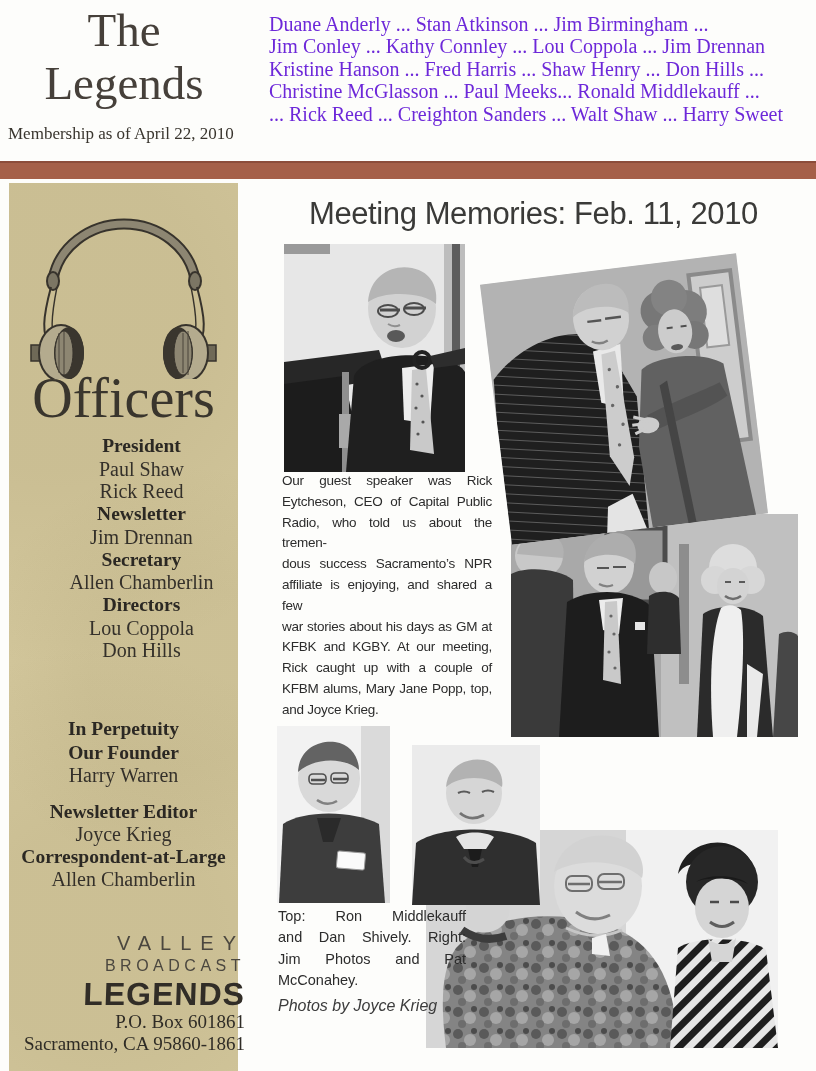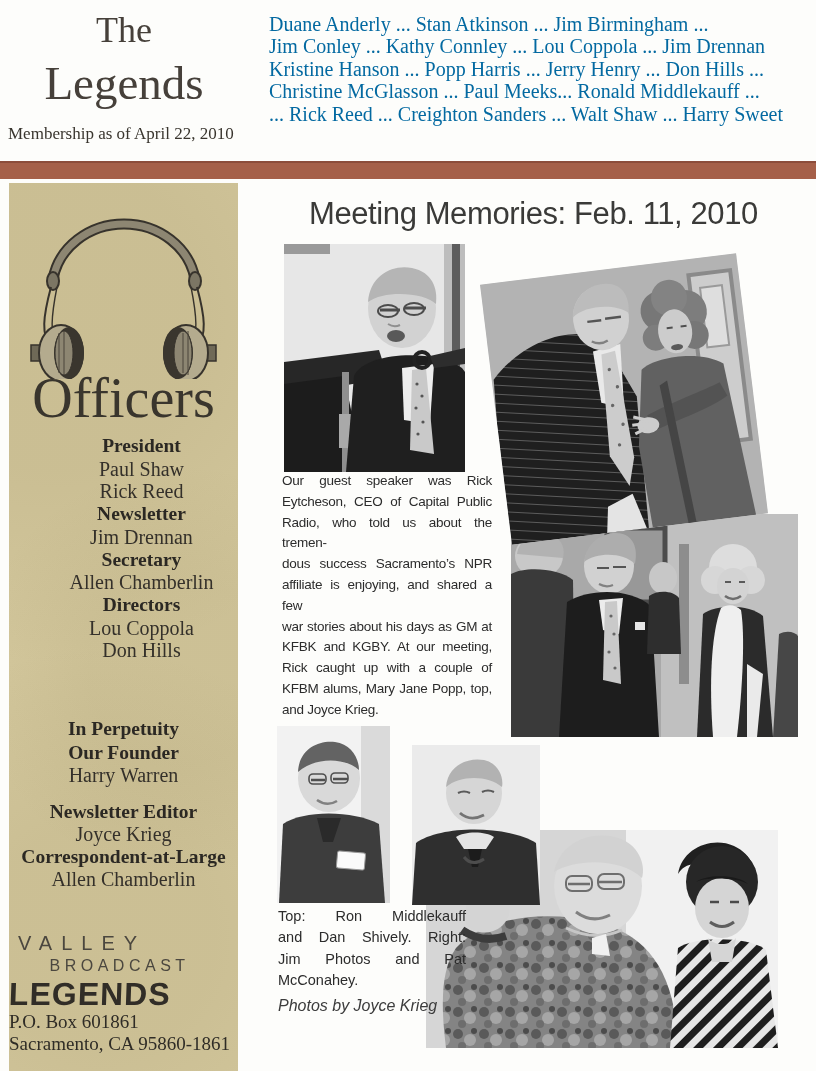--- a/index.html
+++ b/index.html
@@ -3,27 +3,27 @@
 <meta charset="utf-8">
 <style>
   html,body{margin:0;padding:0;}
   body{width:816px;height:1071px;position:relative;background:#fdfdfb;
        font-family:"Liberation Sans",sans-serif;overflow:hidden;}
   .abs{position:absolute;}
 
   
   .masthead-title{left:0;top:4px;width:248px;text-align:center;
     font-family:"Liberation Serif",serif;color:#46403a;}
-  .masthead-title .l1{font-size:36px;line-height:52px;}
+  .masthead-title .l1{font-size:47px;line-height:52px;}
   .masthead-title .l2{font-size:47px;line-height:54px;}
   .membership-note{left:8px;top:124px;width:240px;
     font-family:"Liberation Serif",serif;font-size:17px;color:#39352e;}
   .member-list{left:269px;top:13px;width:546px;
     font-family:"Liberation Serif",serif;font-size:20px;line-height:22.4px;
-    color:#0369a1;white-space:nowrap;}
+    color:#6d28d9;white-space:nowrap;}
 
   
   .accent-bar{left:0;top:161px;width:816px;height:18px;background:#a55f48;
     border-top:2px solid #8c4c3a;box-sizing:border-box;}
 
   
   .sidebar{left:9px;top:183px;width:229px;height:888px;background:#d3c79c;
     background-image:
       radial-gradient(circle at 20% 15%, rgba(125,112,70,.10) 0 20%, transparent 45%),
       radial-gradient(circle at 75% 55%, rgba(125,112,70,.08) 0 18%, transparent 40%),
@@ -34,21 +34,21 @@
   .officer-stack{left:0;top:252px;width:229px;text-align:center;
     font-family:"Liberation Serif",serif;line-height:22.7px;color:#34302a;margin-left:18px;}
   .officer-stack .role{font-weight:bold;font-size:19.5px;color:#2b2823;}
   .officer-stack .oname{font-size:20px;}
   .block2{left:0;top:534px;width:229px;text-align:center;
     font-family:"Liberation Serif",serif;line-height:23.5px;color:#34302a;}
   .block3{left:0;top:618px;width:229px;text-align:center;
     font-family:"Liberation Serif",serif;line-height:22.3px;color:#34302a;}
   .block2 .role,.block3 .role{font-weight:bold;font-size:19.5px;color:#2b2823;}
   .block2 .oname,.block3 .oname{font-size:20px;}
-  .org{left:0;top:748px;width:236px;text-align:left;color:#45413a;}
+  .org{left:0;top:748px;width:236px;text-align:right;color:#45413a;}
   .org-valley{font-size:20px;letter-spacing:9px;text-indent:9px;line-height:24px;color:#4b473f;}
   .org-broadcast{font-size:16px;letter-spacing:4.5px;text-indent:4.5px;line-height:22px;color:#4b473f;padding-left:36px;}
   .org-legends{font-family:"Liberation Sans",sans-serif;font-weight:bold;
     font-size:32px;letter-spacing:1px;line-height:34px;color:#312d27;transform:skewX(-2deg);}
   .org-address{font-family:"Liberation Serif",serif;font-size:19px;line-height:21.5px;color:#2f2c26;}
 
   
   .main-title{left:309px;top:196px;width:470px;font-size:31px;letter-spacing:-0.4px;
     color:#3a3a38;white-space:nowrap;}
 
@@ -73,21 +73,21 @@
 
 <div class="abs masthead-title">
   <div class="l1">The</div>
   <div class="l2">Legends</div>
 </div>
 <div class="abs membership-note">Membership as of April 22, 2010</div>
 
 <div class="abs member-list">
   <div>Duane Anderly ...  Stan Atkinson ... Jim Birmingham ...</div>
   <div>Jim Conley ... Kathy Connley ... Lou Coppola ... Jim Drennan</div>
-  <div>Kristine Hanson ...  Popp Harris ... Jerry Henry ... Don Hills  ...</div>
+  <div>Kristine Hanson ...  Fred Harris ... Shaw Henry ... Don Hills  ...</div>
   <div>Christine McGlasson ... Paul Meeks... Ronald Middlekauff ...</div>
   <div>... Rick Reed ...  Creighton Sanders ... Walt Shaw ... Harry Sweet</div>
 </div>
 
 <div class="abs accent-bar"></div>
 
 <div class="abs sidebar">
 
   <svg class="abs headphones" viewBox="0 0 229 182">
 

